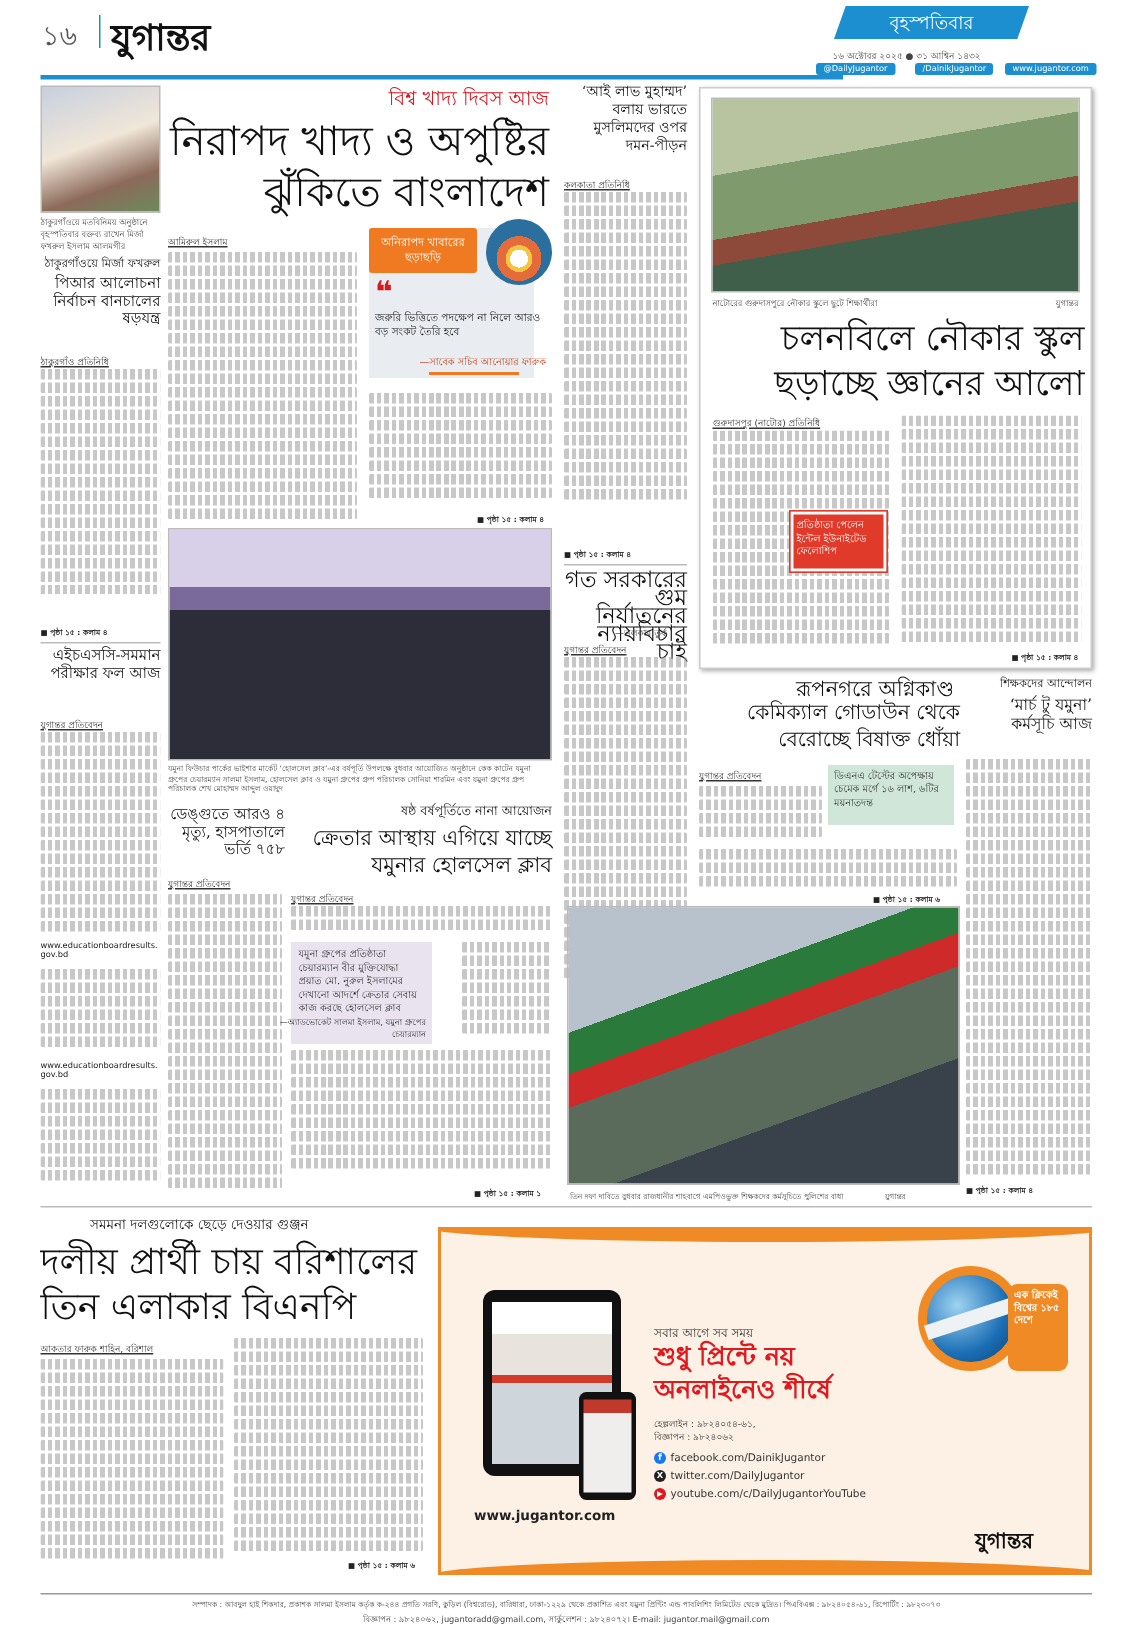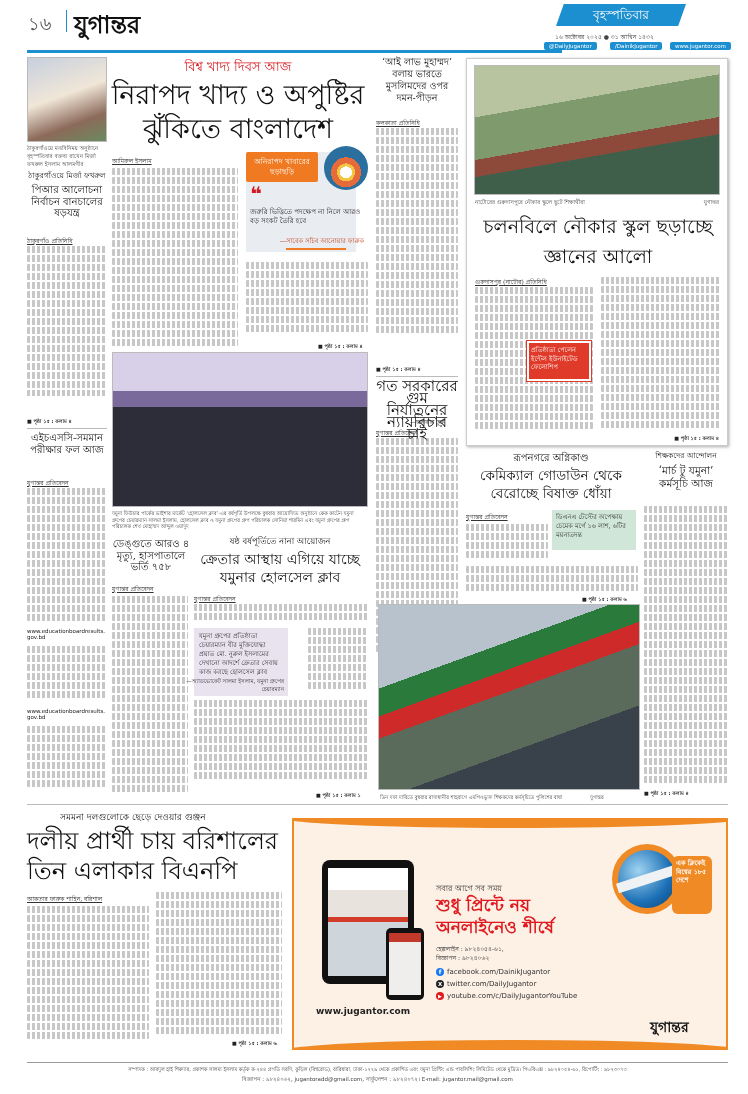--- a/index.html
+++ b/index.html
@@ -1,20 +1,20 @@
 <!DOCTYPE html>
 <html><head>
 <meta charset="utf-8">
 <style>
 *{box-sizing:border-box;margin:0;padding:0}
 body{width:748px;height:1094px;background:#fff;font-family:"DejaVu Sans",sans-serif;color:#222;position:relative;overflow:hidden}
 .abs{position:absolute}
 .txt{font-size:5px;line-height:7px;color:#555;text-align:justify;overflow:hidden}
 .txt .l{display:block;height:7px;background:repeating-linear-gradient(90deg,#9a9a9a 0 3px,transparent 3px 5px);opacity:.55;margin-bottom:2px;border-radius:1px}
-.hl{font-family:"DejaVu Serif",serif;color:#111;text-align:center;line-height:1.15}
+.hl{font-family:"DejaVu Serif",serif;color:#111;text-align:right;line-height:1.15}
 .byline{font-size:6px;color:#333;text-decoration:underline;}
 .cont{font-size:6px;color:#222;font-weight:bold}
 .caption{font-size:5.5px;color:#444}
 .photo{background:linear-gradient(135deg,#7d8f6e,#c9b99a 40%,#8aa0b3 70%,#5c6b52);border:1px solid #bbb}
 .rule{background:#bbb}
 </style>
 </head>
 <body>
 
 <div class="abs" style="left:0;top:0;width:748px;height:56px">
@@ -263,21 +263,21 @@
     <span class="l"></span>
     <span class="l"></span>
     <span class="l"></span>
     <span class="l"></span>
 </div>
 
 <div class="abs" style="left:466px;top:58px;width:262px;height:388px;border:1px solid #ccc;box-shadow:1px 1px 3px #aaa">
   <div class="abs photo" style="left:7px;top:6px;width:246px;height:130px;background:linear-gradient(170deg,#b8c4a0 0 30%,#7f9a6c 30% 55%,#8d4a3a 55% 65%,#3f5f4a 65%)"></div>
   <span class="abs caption" style="left:8px;top:140px">নাটোরের গুরুদাসপুরে নৌকার স্কুলে ছুটে শিক্ষার্থীরা</span>
   <span class="abs caption" style="right:8px;top:140px">যুগান্তর</span>
-  <div class="abs hl" style="left:6px;top:152px;width:250px;font-size:19px;line-height:30px">চলনবিলে নৌকার স্কুল ছড়াচ্ছে জ্ঞানের আলো</div>
+  <div class="abs hl" style="left:6px;top:152px;width:250px;font-size:23px;line-height:30px">চলনবিলে নৌকার স্কুল ছড়াচ্ছে জ্ঞানের আলো</div>
   <span class="abs byline" style="left:8px;top:218px">গুরুদাসপুর (নাটোর) প্রতিনিধি</span>
   <div class="abs txt" style="left:8px;top:228px;width:118px;height:150px">
     <span class="l"></span>
       <span class="l"></span>
       <span class="l"></span>
       <span class="l"></span>
       <span class="l"></span>
       <span class="l"></span>
       <span class="l"></span>
       <span class="l"></span>
@@ -308,21 +308,21 @@
       <span class="l"></span>
       <span class="l"></span>
       <span class="l"></span>
       <span class="l"></span>
       <span class="l"></span>
       <span class="l"></span>
   </div>
   <span class="abs cont" style="right:8px;top:376px;font-size:5px">■ পৃষ্ঠা ১৫ : কলাম ৪</span>
 </div>
 
-<span class="abs hl" style="left:466px;top:452px;width:170px;font-size:10px">রূপনগরে অগ্নিকাণ্ড</span>
+<span class="abs hl" style="left:466px;top:452px;width:170px;font-size:14px">রূপনগরে অগ্নিকাণ্ড</span>
 <div class="abs hl" style="left:462px;top:466px;width:178px;font-size:13.5px;line-height:18px">কেমিক্যাল গোডাউন থেকে বেরোচ্ছে বিষাক্ত ধোঁয়া</div>
 <span class="abs byline" style="left:466px;top:512px">যুগান্তর প্রতিবেদন</span>
 <div class="abs txt" style="left:466px;top:524px;width:82px;height:40px">
   <span class="l"></span>
     <span class="l"></span>
     <span class="l"></span>
     <span class="l"></span>
 </div>
 <div class="abs" style="left:552px;top:510px;width:84px;height:40px;background:#cfe6d8">
   <span style="display:block;font-size:6.5px;line-height:9px;color:#333;padding:3px 4px;font-family:'DejaVu Serif',serif">ডিএনএ টেস্টের অপেক্ষায় চেমেক মর্গে ১৬ লাশ, ৬টির ময়নাতদন্ত</span>

